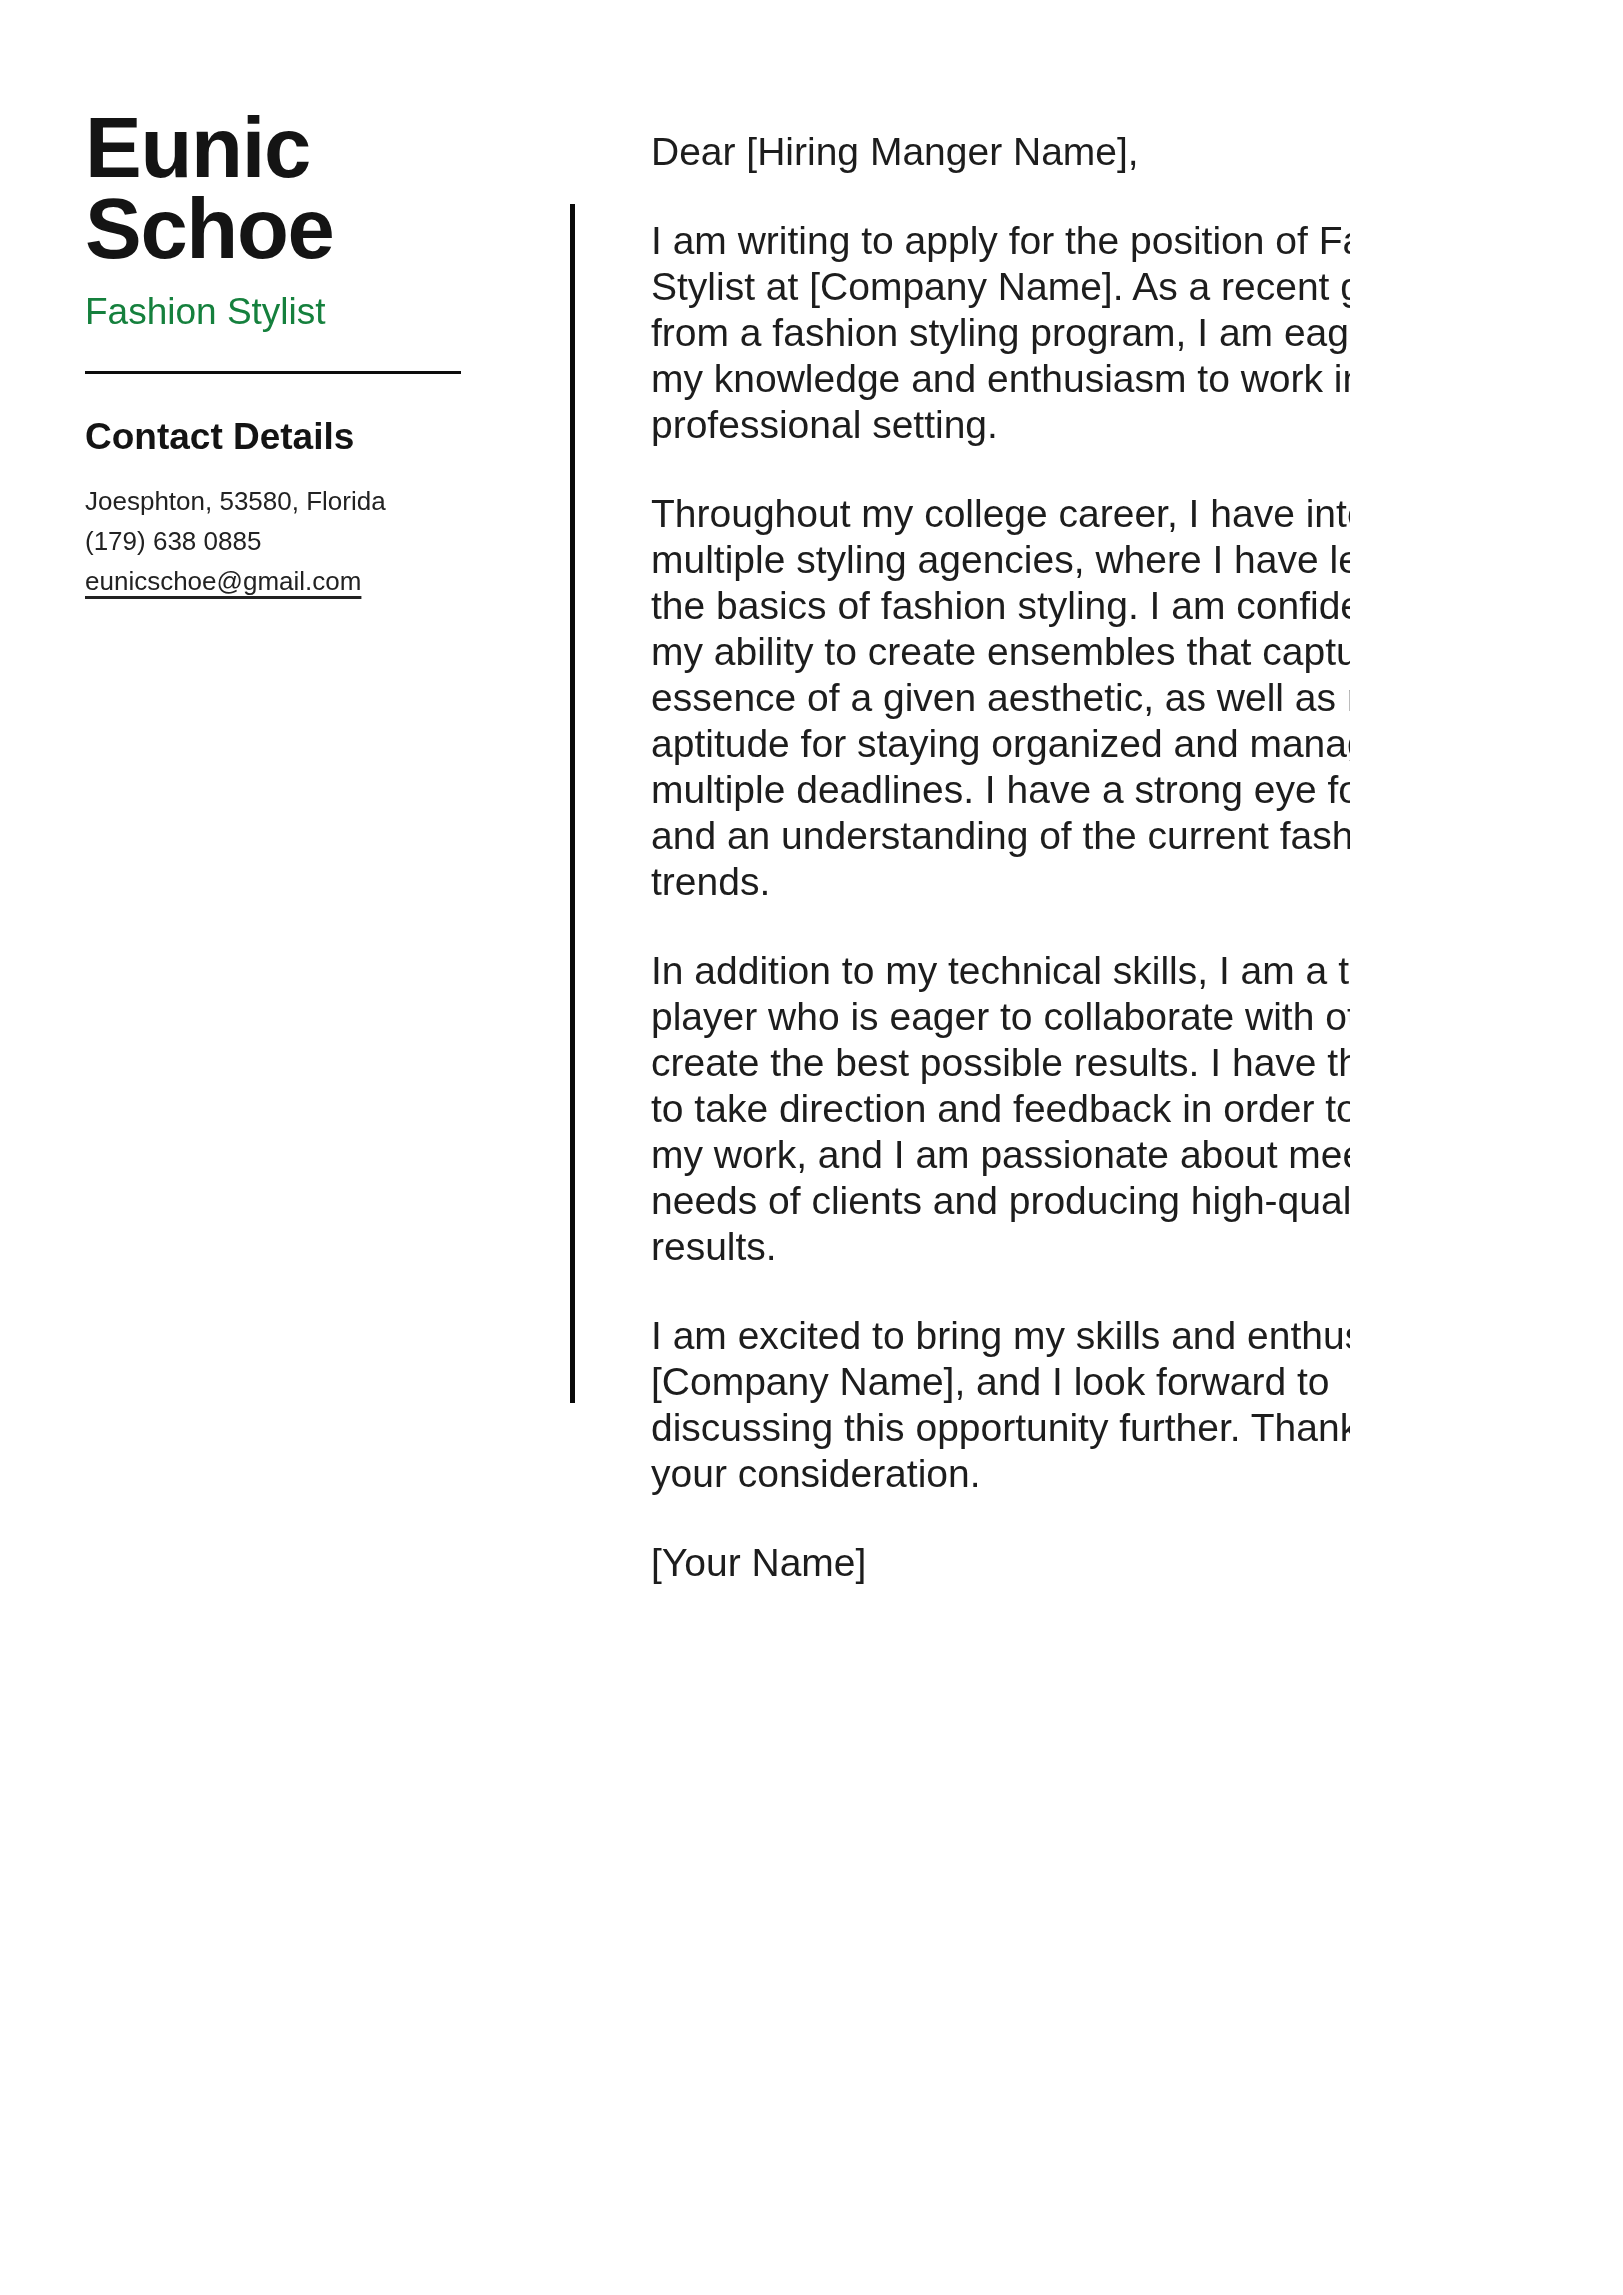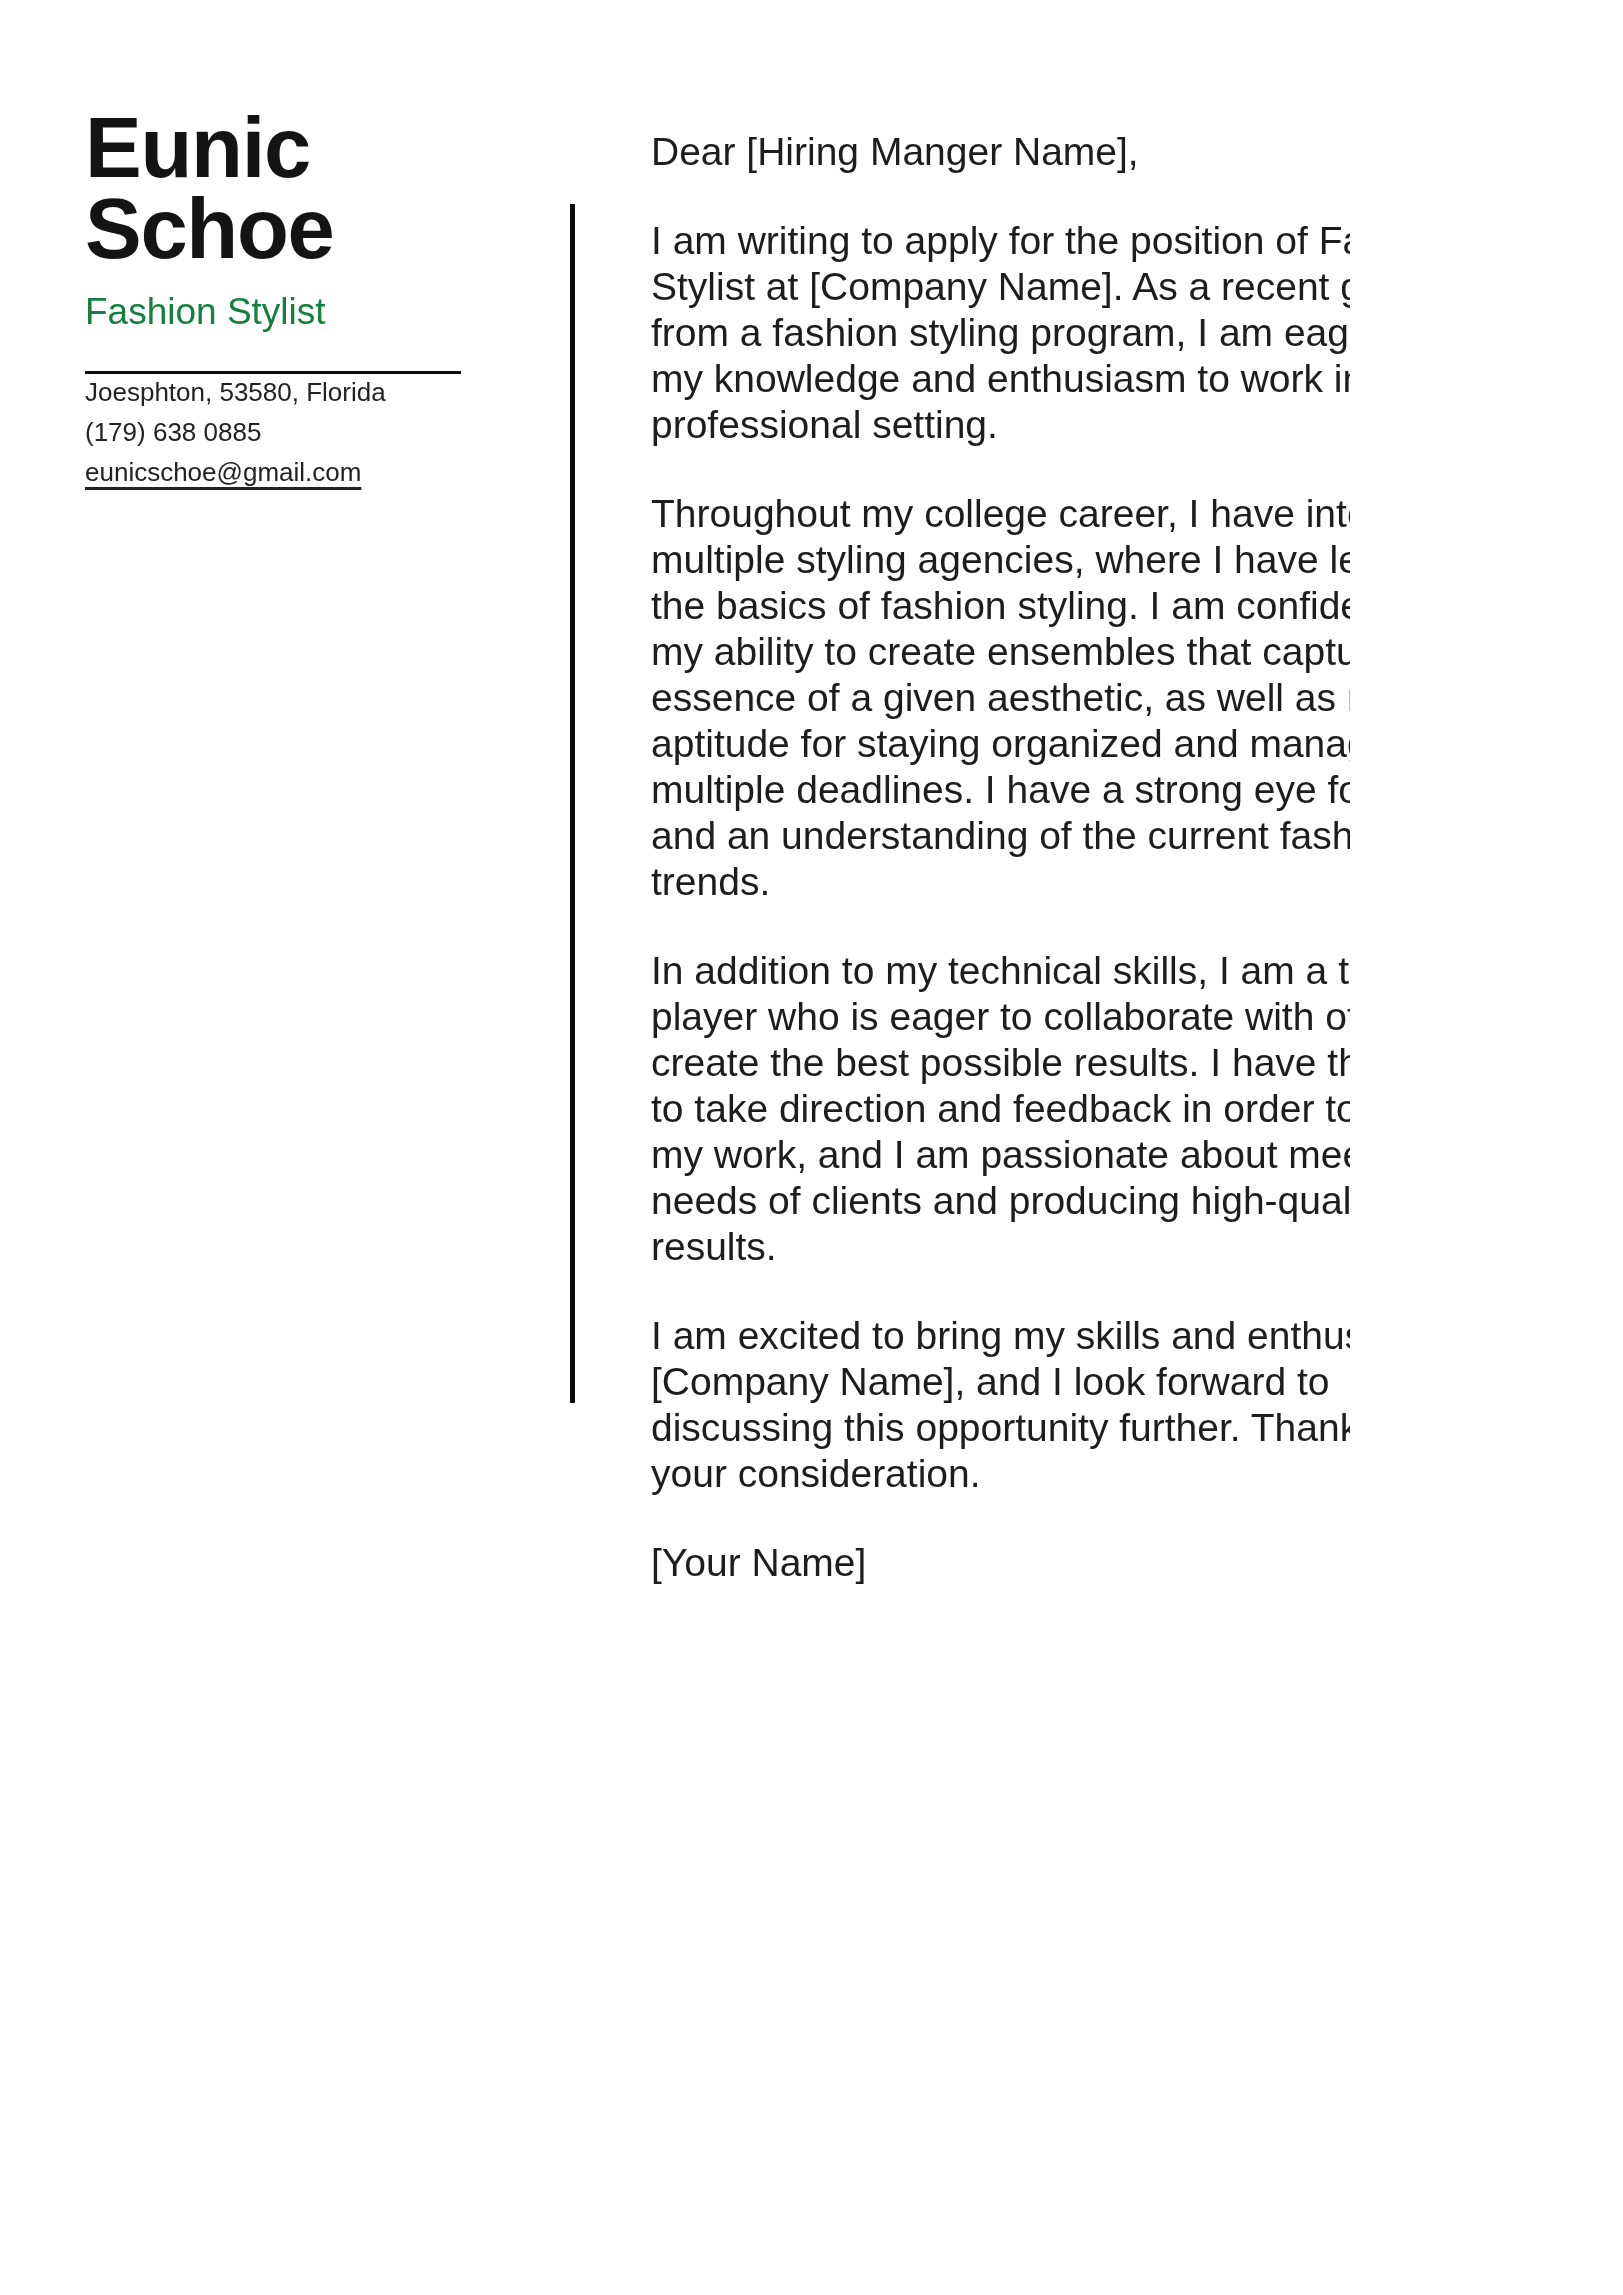--- a/index.html
+++ b/index.html
@@ -98,20 +98,21 @@
 
 <div class="page">
 
   <aside class="sidebar">
     <h1 class="name">Eunic Schoe</h1>
 
     <div class="job-title">Fashion Stylist</div>
 
     <hr class="sidebar-rule">
 
+    <h2 class="contact-heading">Contact Details</h2>
 
     <div class="contact-item">Joesphton, 53580, Florida</div>
 
     <div class="contact-item">(179) 638 0885</div>
 
     <div class="contact-item">
       <a class="email-link">eunicschoe@gmail.com</a>
     </div>
   </aside>
 

